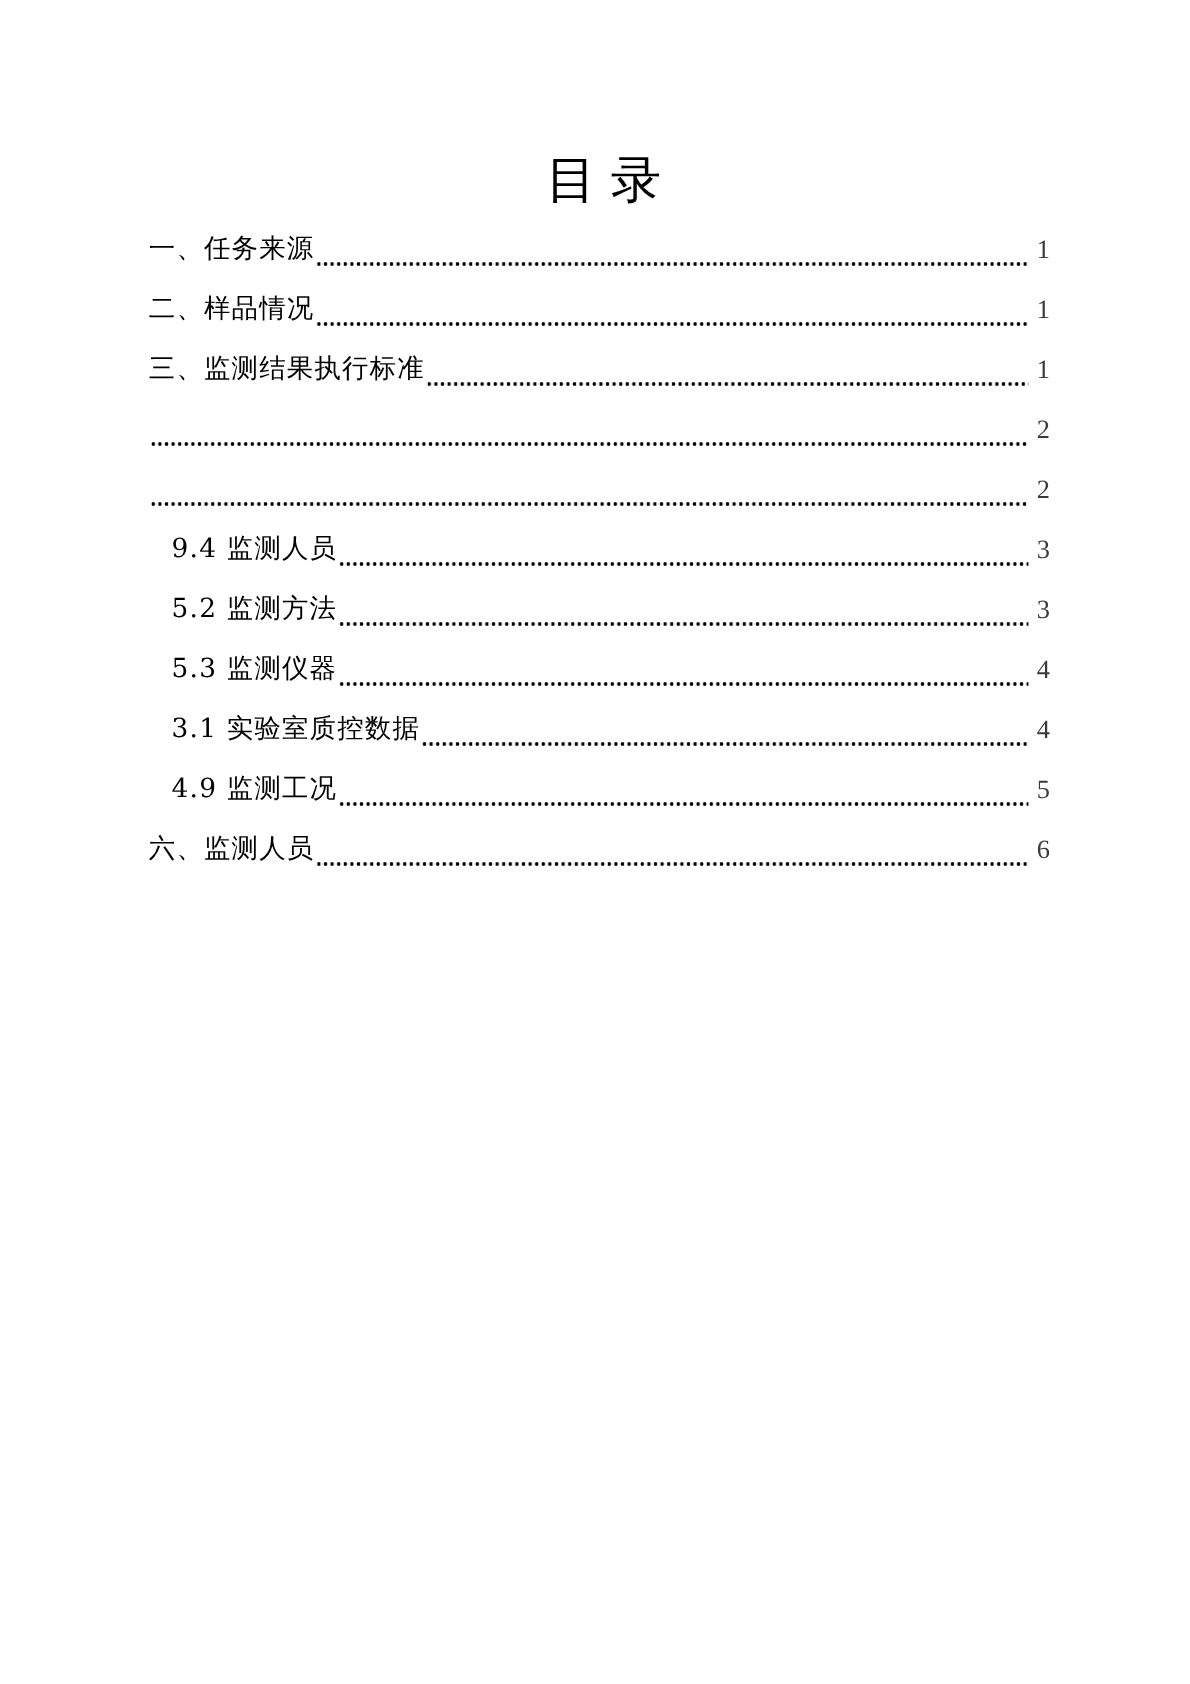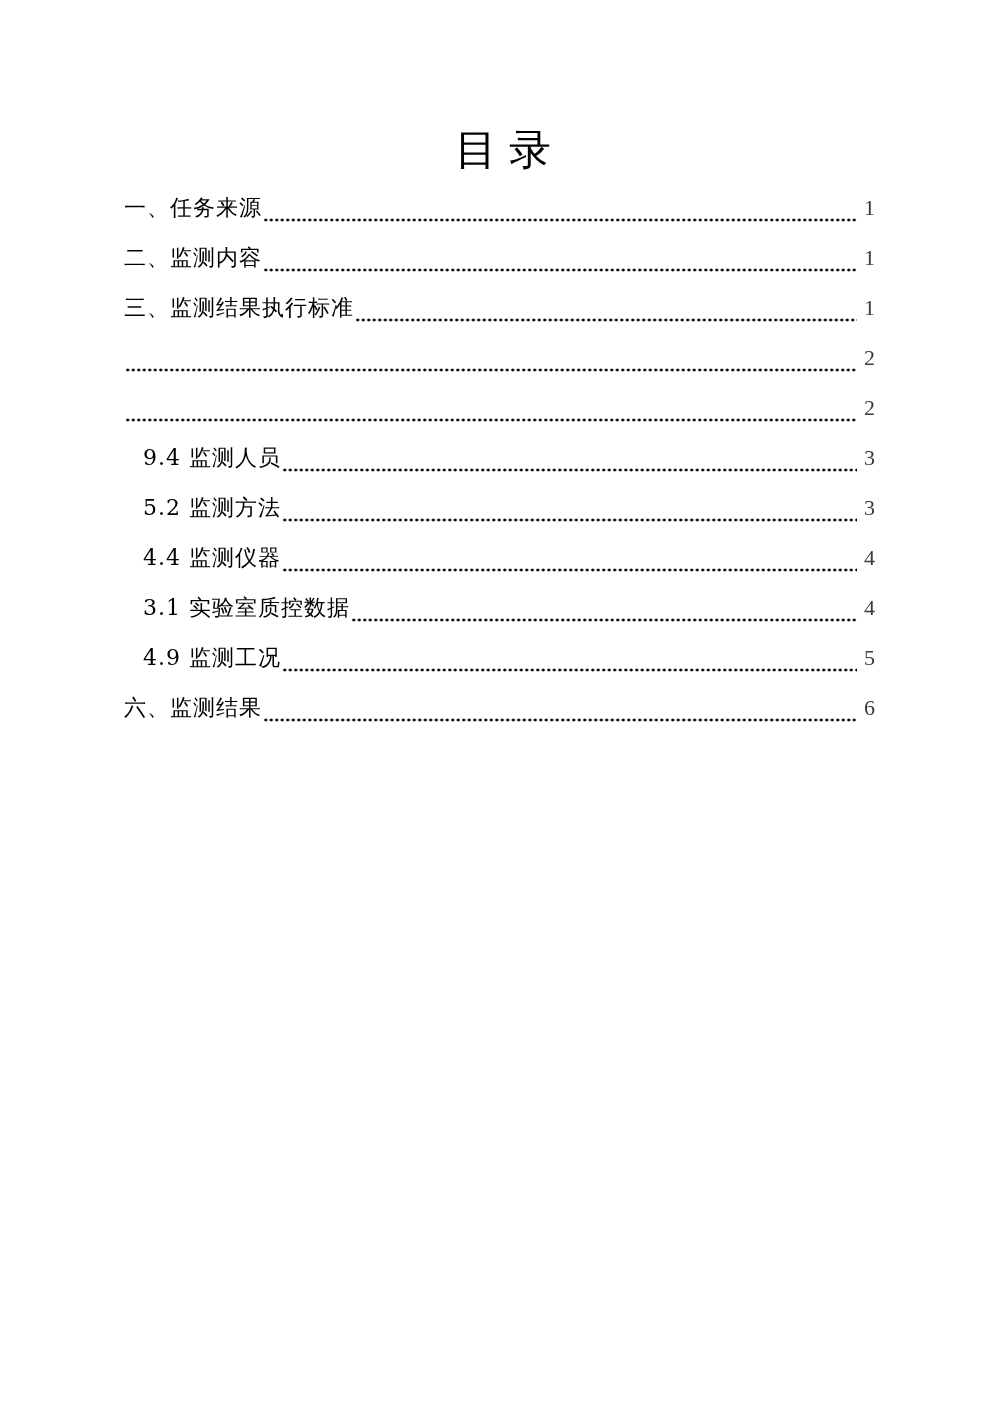--- a/index.html
+++ b/index.html
@@ -79,21 +79,21 @@
 <div class="page">
   <h1 class="doc-title">目录</h1>
 
   <nav class="toc" id="toc">
       <div class="toc-row">
     <span class="toc-label">一、任务来源</span>
     <span class="toc-dots"></span>
     <span class="toc-page">1</span>
   </div>
       <div class="toc-row">
-    <span class="toc-label">二、监测内容</span>
+    <span class="toc-label">二、样品情况</span>
     <span class="toc-dots"></span>
     <span class="toc-page">1</span>
   </div>
       <div class="toc-row">
     <span class="toc-label">三、监测结果执行标准</span>
     <span class="toc-dots"></span>
     <span class="toc-page">1</span>
   </div>
       <div class="toc-row">
     <span class="toc-dots"></span>
@@ -107,33 +107,33 @@
     <span class="toc-label">9.4 监测人员</span>
     <span class="toc-dots"></span>
     <span class="toc-page">3</span>
   </div>
       <div class="toc-row level-2">
     <span class="toc-label">5.2 监测方法</span>
     <span class="toc-dots"></span>
     <span class="toc-page">3</span>
   </div>
       <div class="toc-row level-2">
-    <span class="toc-label">4.4 监测仪器</span>
+    <span class="toc-label">5.3 监测仪器</span>
     <span class="toc-dots"></span>
     <span class="toc-page">4</span>
   </div>
       <div class="toc-row level-2">
     <span class="toc-label">3.1 实验室质控数据</span>
     <span class="toc-dots"></span>
     <span class="toc-page">4</span>
   </div>
       <div class="toc-row level-2">
     <span class="toc-label">4.9 监测工况</span>
     <span class="toc-dots"></span>
     <span class="toc-page">5</span>
   </div>
       <div class="toc-row">
-    <span class="toc-label">六、监测结果</span>
+    <span class="toc-label">六、监测人员</span>
     <span class="toc-dots"></span>
     <span class="toc-page">6</span>
   </div>
     </nav>
 </div>
 
 </body></html>

